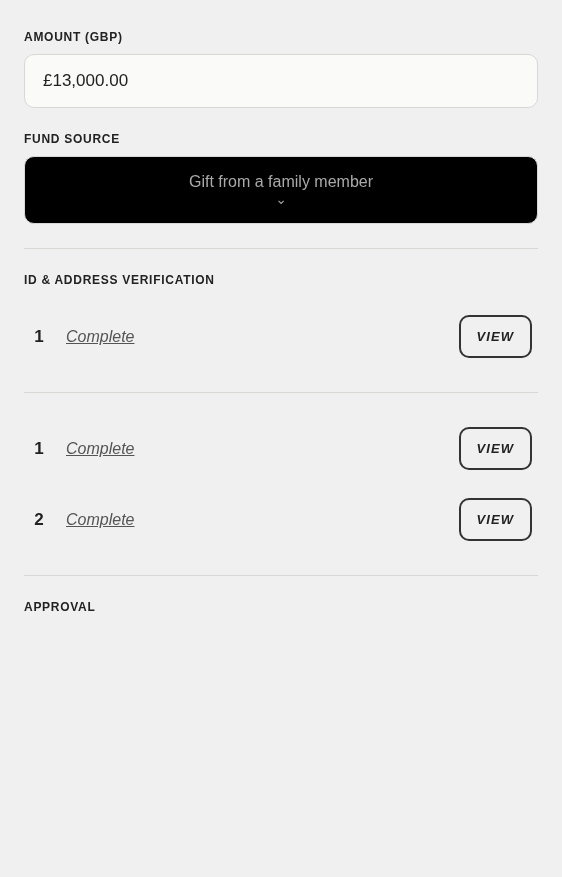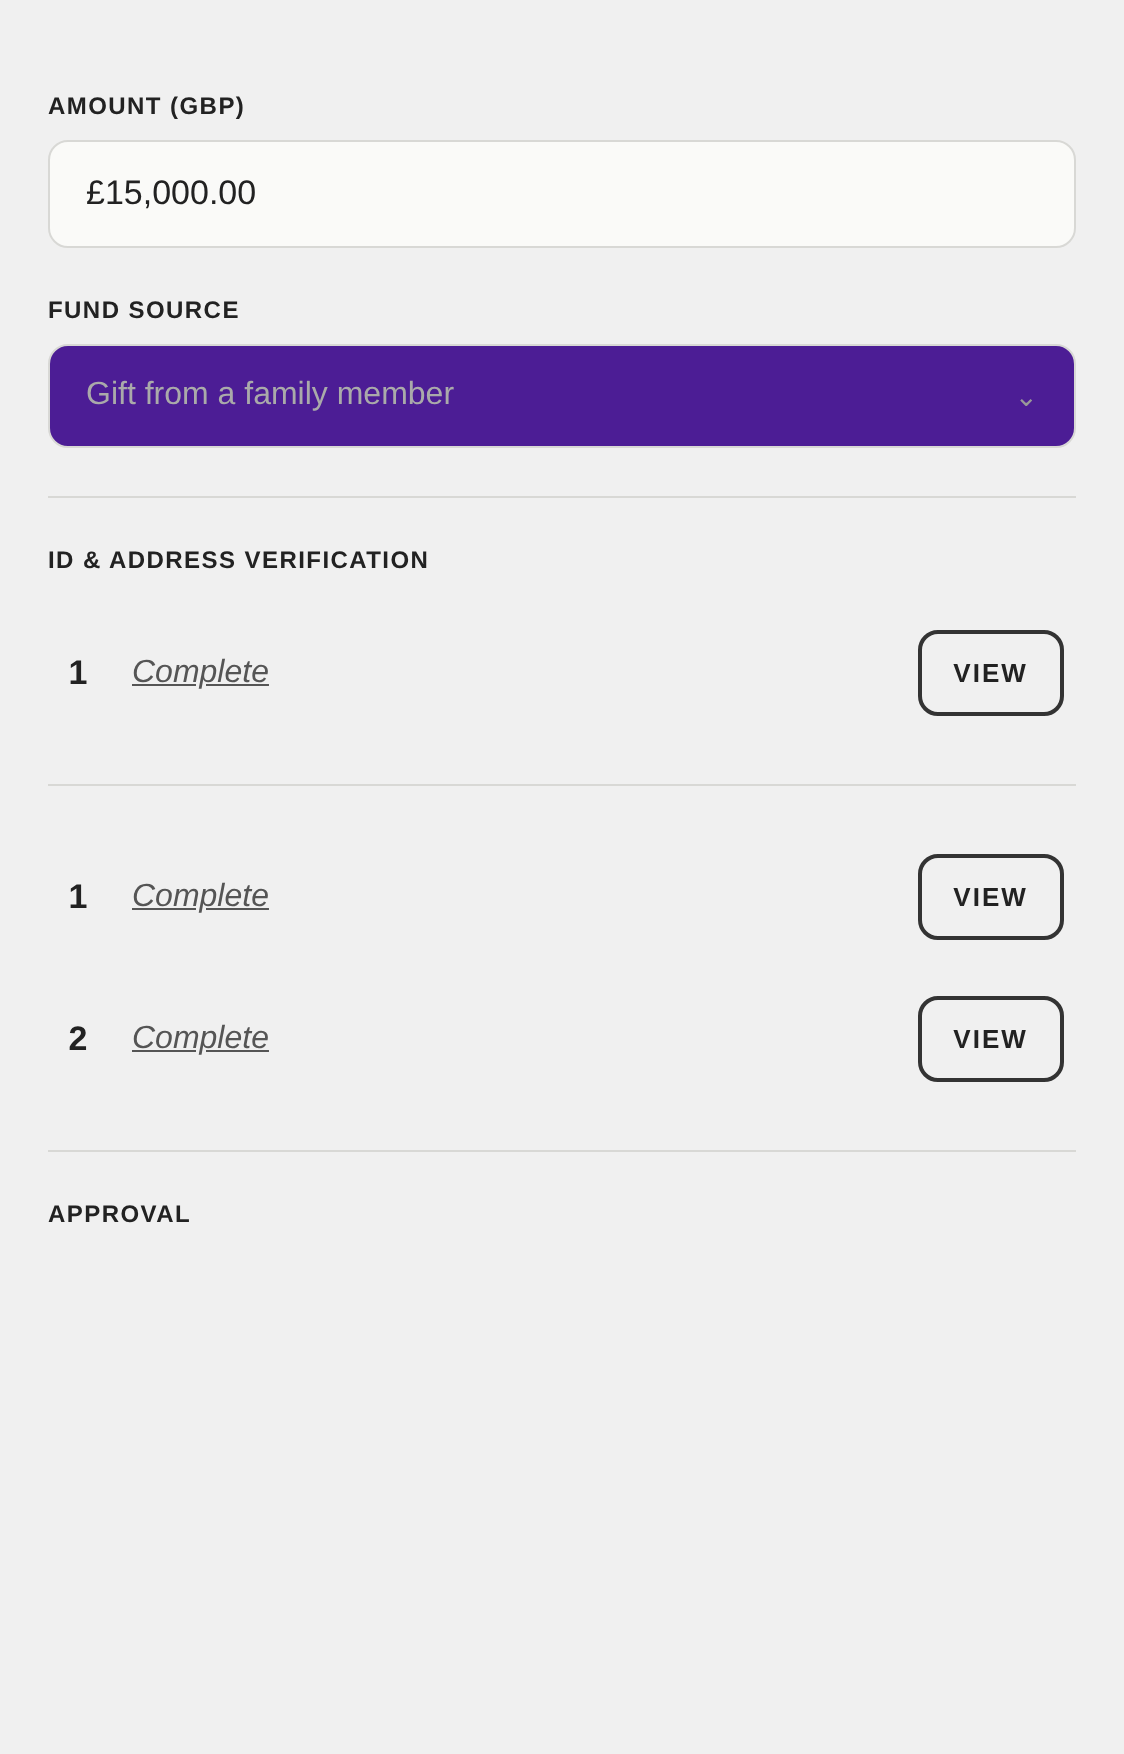--- a/index.html
+++ b/index.html
@@ -21,47 +21,47 @@
       margin-bottom: 24px;
     }
 
     .section-label {
       font-size: 12px;
       font-weight: 700;
       letter-spacing: 0.06em;
       color: #222;
       margin-bottom: 10px;
       text-transform: uppercase;
-      margin-top: 16px;
     }
 
     .input-field {
       background: #fafaf8;
       border: 1.5px solid #d8d8d5;
       border-radius: 10px;
       padding: 16px 18px;
       font-size: 17px;
       color: #222;
       width: 100%;
       display: flex;
       align-items: center;
     }
 
     .select-field {
-      background: #4c1d95;
+      background: #000000;
       border: 1.5px solid #d8d8d5;
       border-radius: 10px;
       padding: 16px 18px;
       font-size: 16px;
       color: #aaa;
       width: 100%;
       display: flex;
       align-items: center;
       justify-content: space-between;
       cursor: pointer;
+      flex-direction: column;
     }
 
     .select-field .chevron {
       font-size: 14px;
       color: #999;
     }
 
     .divider {
       border: none;
       border-top: 1.5px solid #d8d8d5;
@@ -107,29 +107,30 @@
       border: 2px solid #333;
       border-radius: 10px;
       background: transparent;
       padding: 12px 16px;
       font-size: 13px;
       font-weight: 700;
       letter-spacing: 0.08em;
       color: #222;
       cursor: pointer;
       text-transform: uppercase;
+      font-style: italic;
     }
   </style>
 </head>
 <body>
 
 <div class="section">
   <div class="section-label">AMOUNT (GBP)</div>
   <div class="input-field">
-    <span>£15,000.00</span>
+    <span>£13,000.00</span>
   </div>
 </div>
 
 <div class="section">
   <div class="section-label">FUND SOURCE</div>
   <div class="select-field">
     <span>Gift from a family member</span>
     <span class="chevron">⌄</span>
   </div>
 </div>

